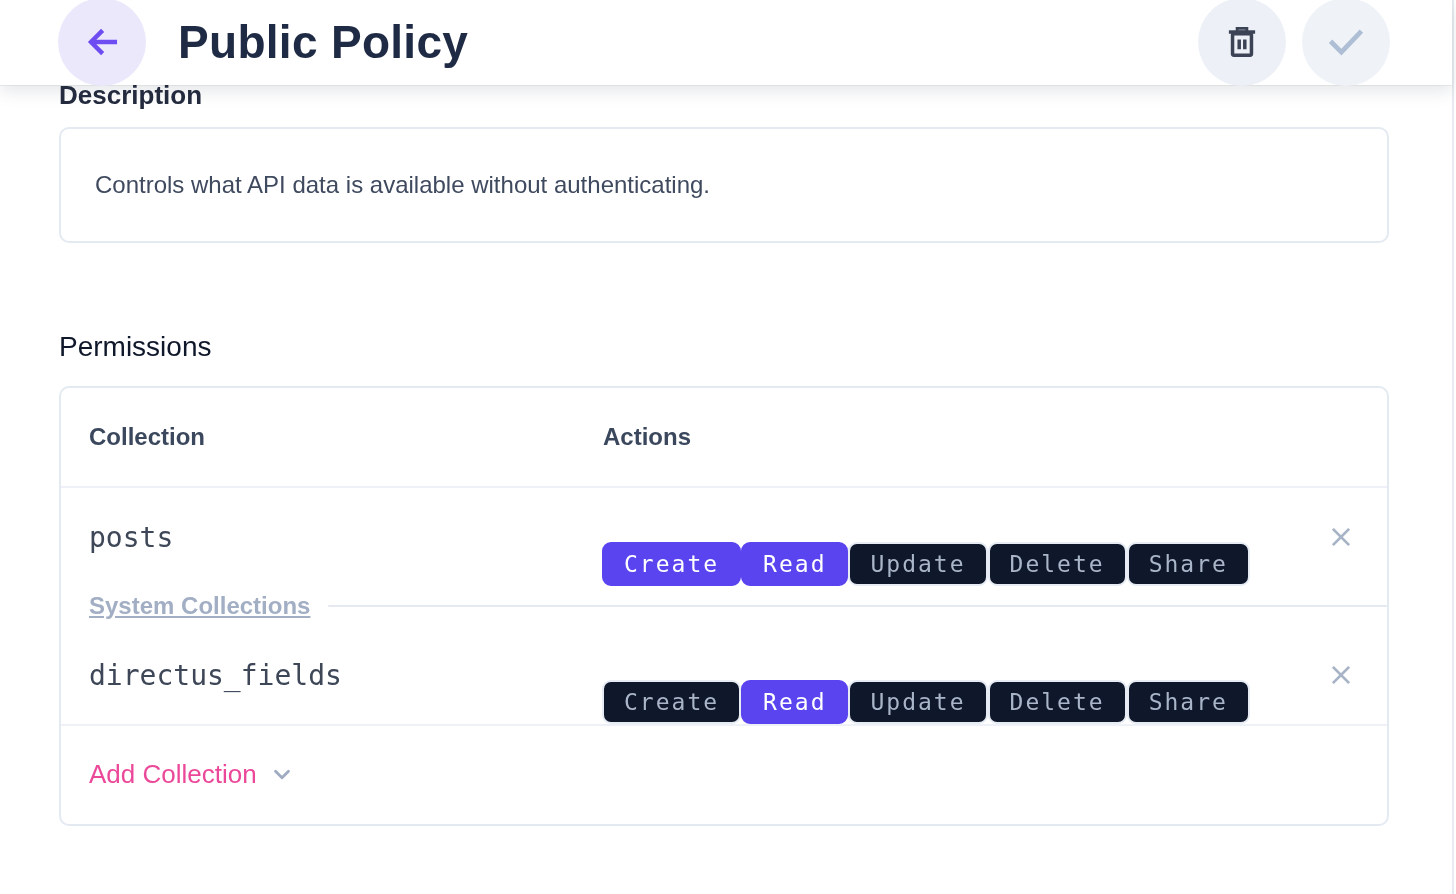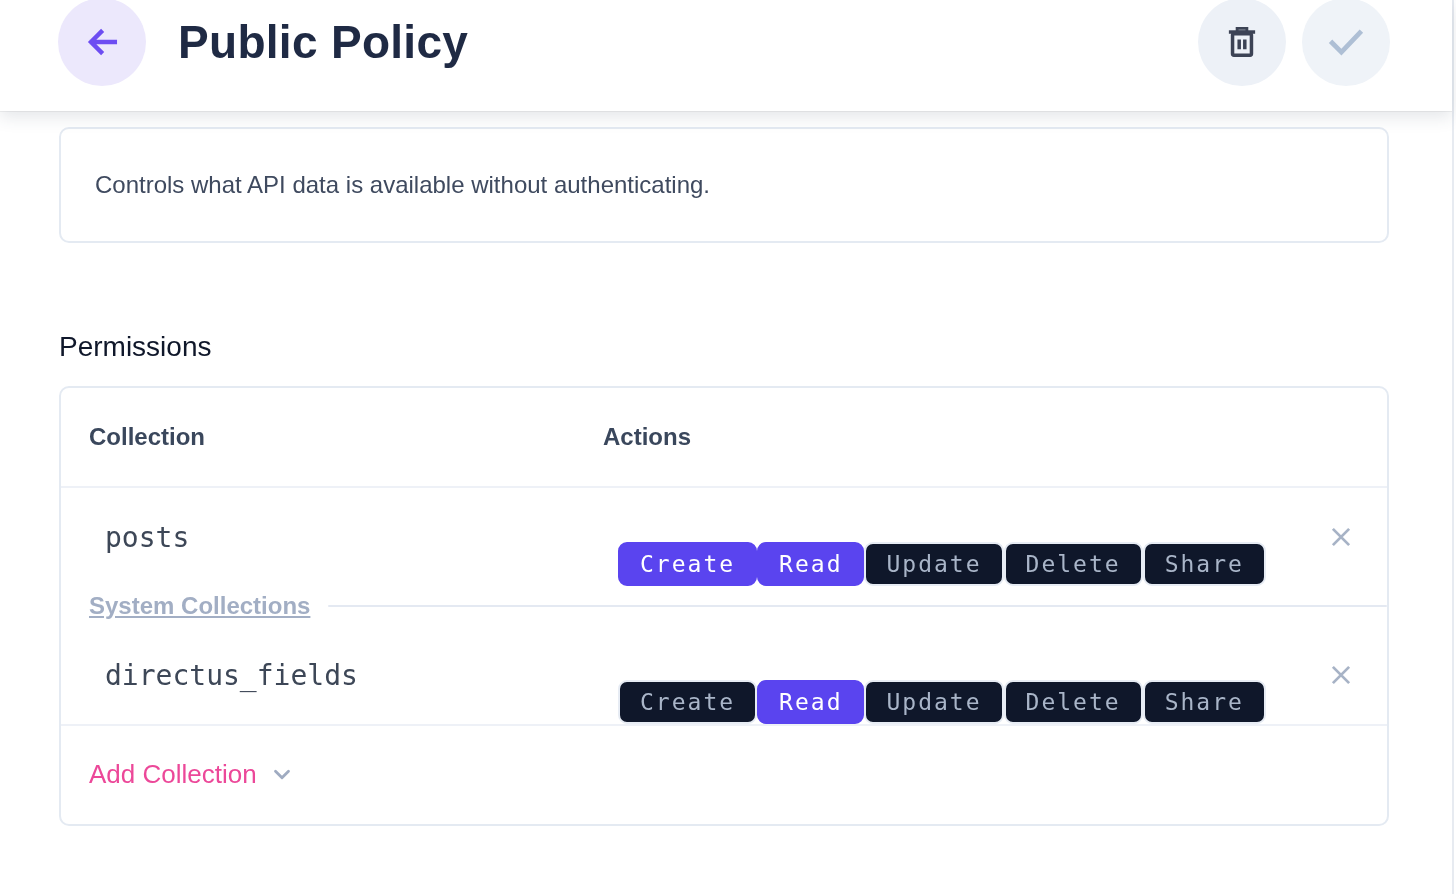--- a/index.html
+++ b/index.html
@@ -4,21 +4,21 @@
 <style>
   * { margin:0; padding:0; box-sizing:border-box; }
   html,body { background:#fff; }
   .page {
     position:relative; width:1456px; height:894px; background:#ffffff;
     font-family:"Liberation Sans", sans-serif; overflow:hidden;
   }
 
   
   .app-header {
-    position:absolute; top:0; left:0; width:1452px; height:111px;
+    position:absolute; top:0; left:0; width:1452px; height:85px;
     background:#ffffff; z-index:5;
     box-shadow:0 1px 0 rgba(0,0,0,0.05), 0 6px 16px rgba(45,58,82,0.13);
   }
   .circle-btn {
     position:absolute; top:-2px; width:88px; height:88px; border-radius:50%;
     border:none; display:flex; align-items:center; justify-content:center;
     cursor:pointer; padding:0;
   }
   .back-btn  { left:58px;  background:#ece8fc; }
   .trash-btn { left:1198px; background:#edf1f7; }
@@ -56,21 +56,21 @@
   .th {
     position:absolute; top:0; height:98px; display:flex; align-items:center;
     font-size:24px; font-weight:600; color:#3a475c;
   }
   .th-collection { left:28px; }
   .th-actions    { left:542px; }
   .sep { position:absolute; left:0; right:0; height:2px; background:#eef1f7; }
   .sep-1 { top:98px; }
   .sep-2 { top:336px; }
 
-  .perm-row { position:absolute; left:16px; right:0; height:98px; }
+  .perm-row { position:absolute; left:0; right:0; height:98px; }
   .row-0 { top:100px; }
   .row-1 { top:238px; }
   .collection-name {
     position:absolute; left:28px; top:0; height:100%;
     display:flex; align-items:center;
     font-family:"DejaVu Sans Mono", monospace; font-size:28px; color:#3d4757;
   }
   .chips {
     position:absolute; left:541px; top:0; height:100%;
     display:flex; align-items:flex-end; 

